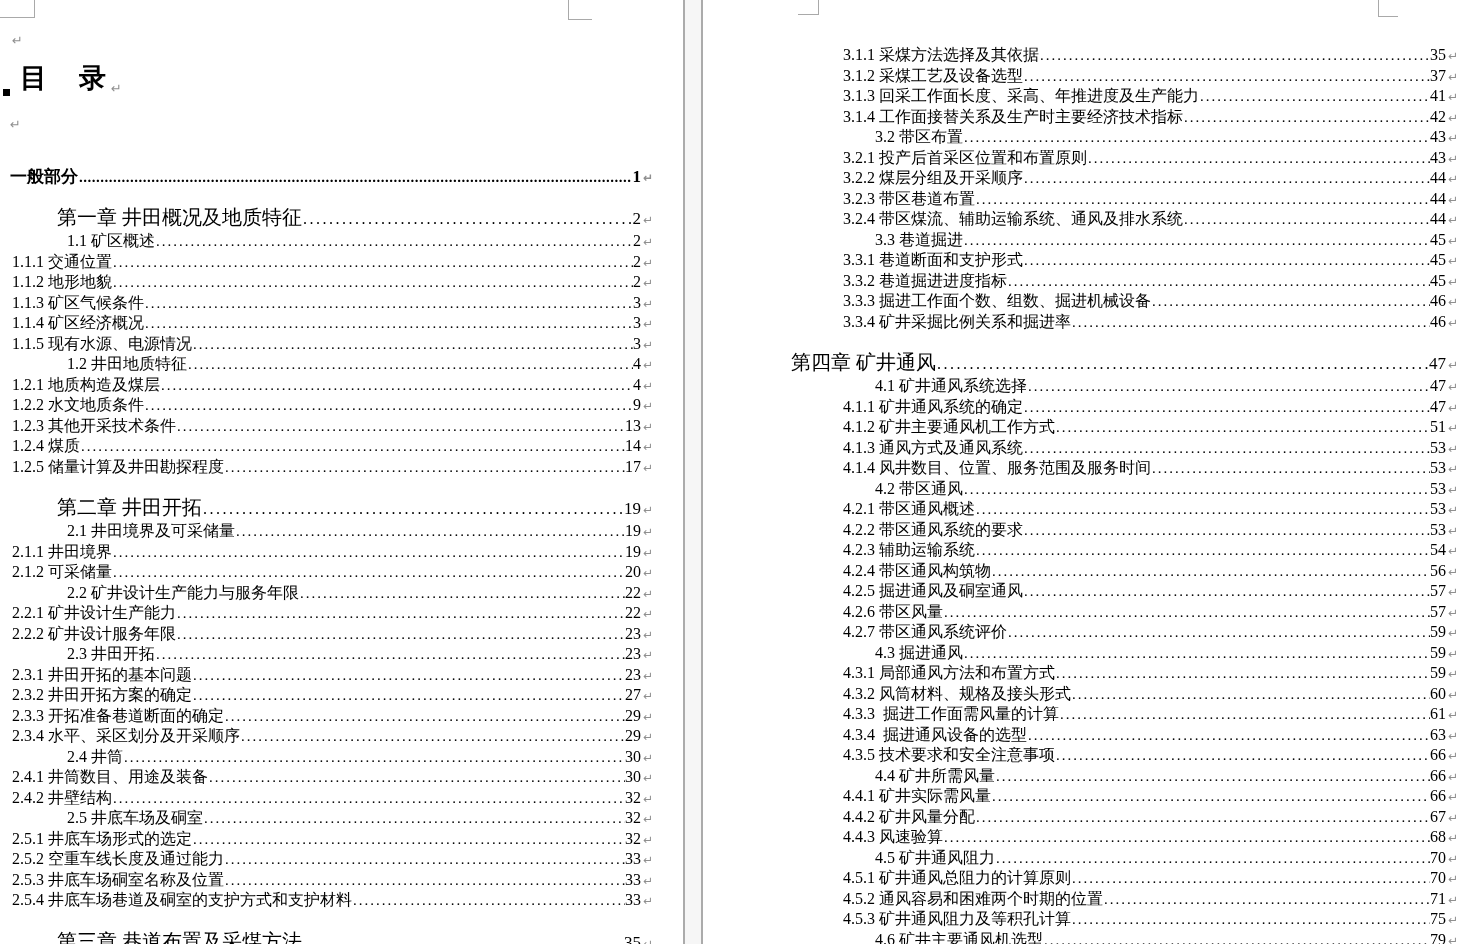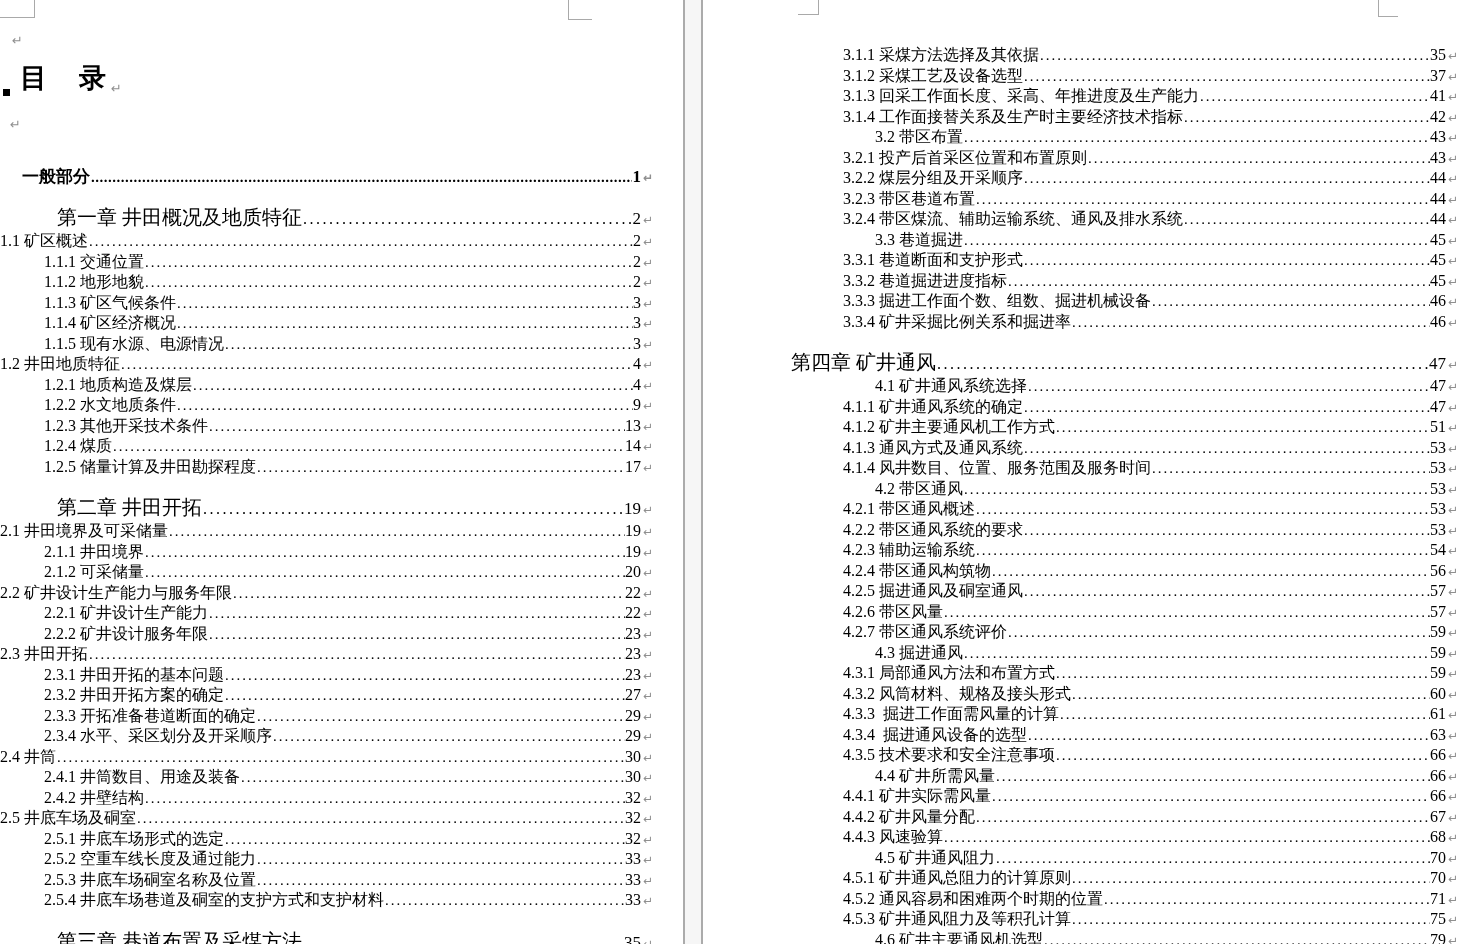--- a/index.html
+++ b/index.html
@@ -130,24 +130,24 @@
   .row.chapter {
     font-size: 20px;
     height: 27px;
     line-height: 27px;
     margin-top: 17px;
   }
   .row.chapter .leader { font-size: 16px; letter-spacing: 2.5px; }
   .row.chapter .pg { font-size: 17px; }
 
   
-  .page.left .row.part    { padding-left: 22px; }
+  .page.left .row.part    { padding-left: 10px; }
   .page.left .row.chapter { padding-left: 57px; text-align: right; }
-  .page.left .row.l2      { }
-  .page.left .row.l3      { padding-left: 44px; }
+  .page.left .row.l2      { padding-left: 67px; }
+  .page.left .row.l3      { padding-left: 12px; }
   
   .page.right .row.chapter { padding-left: 88px; }
   .page.right .row.l2      { padding-left: 172px; justify-content: space-between; }
   .page.right .row.l3      { padding-left: 140px; }
 </style>
 </head>
 <body>
 
 <div class="page left">
   <span class="pmark p1">↵</span>

